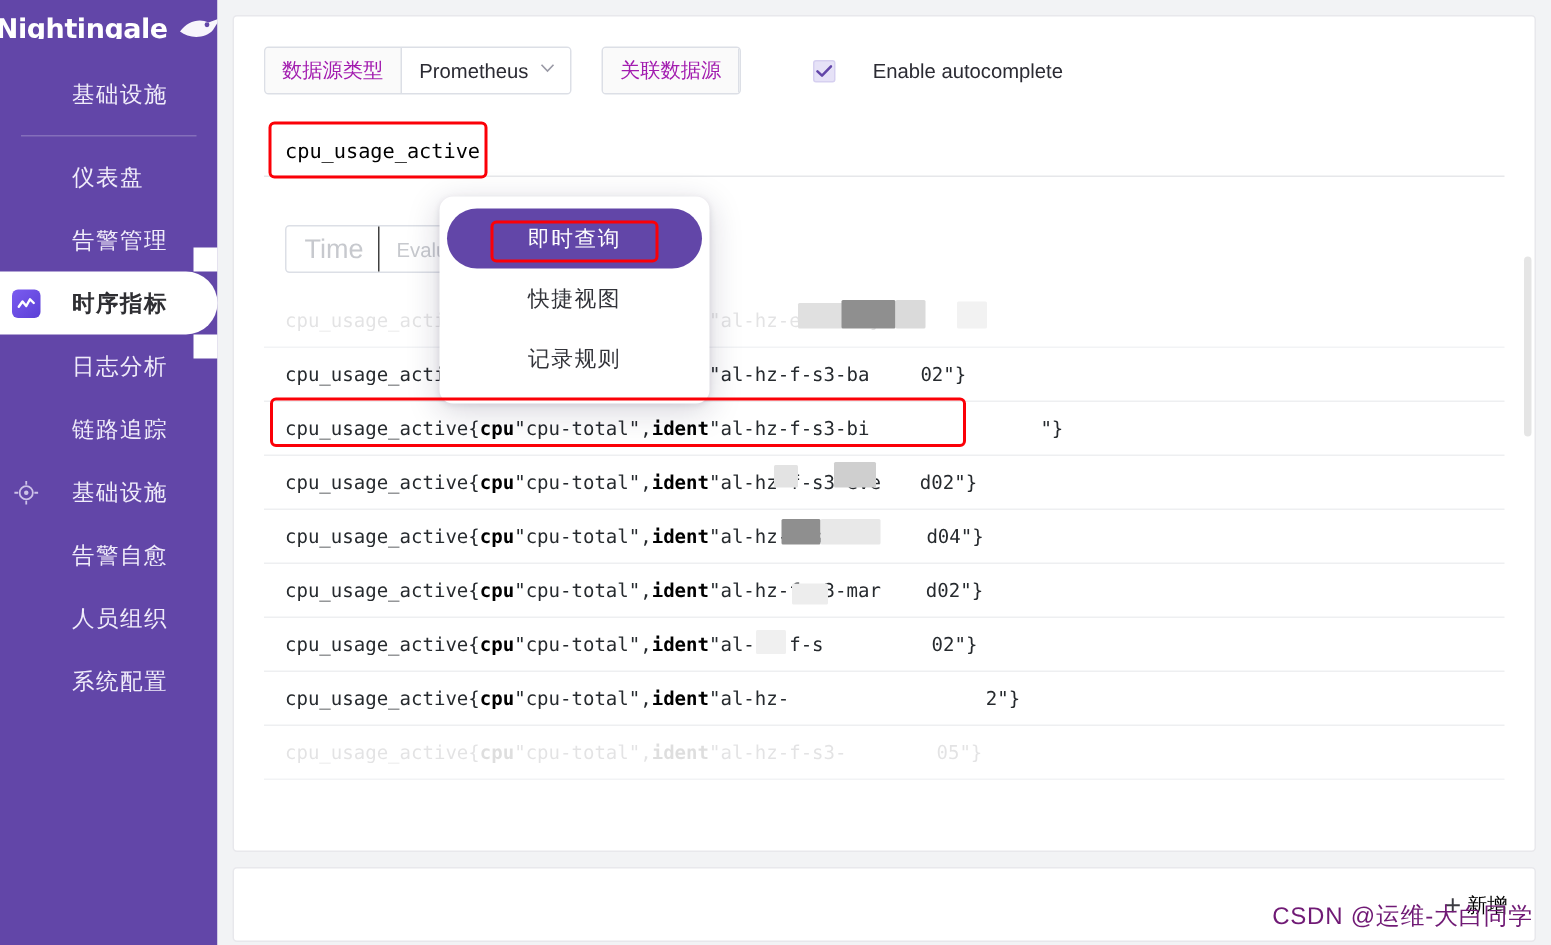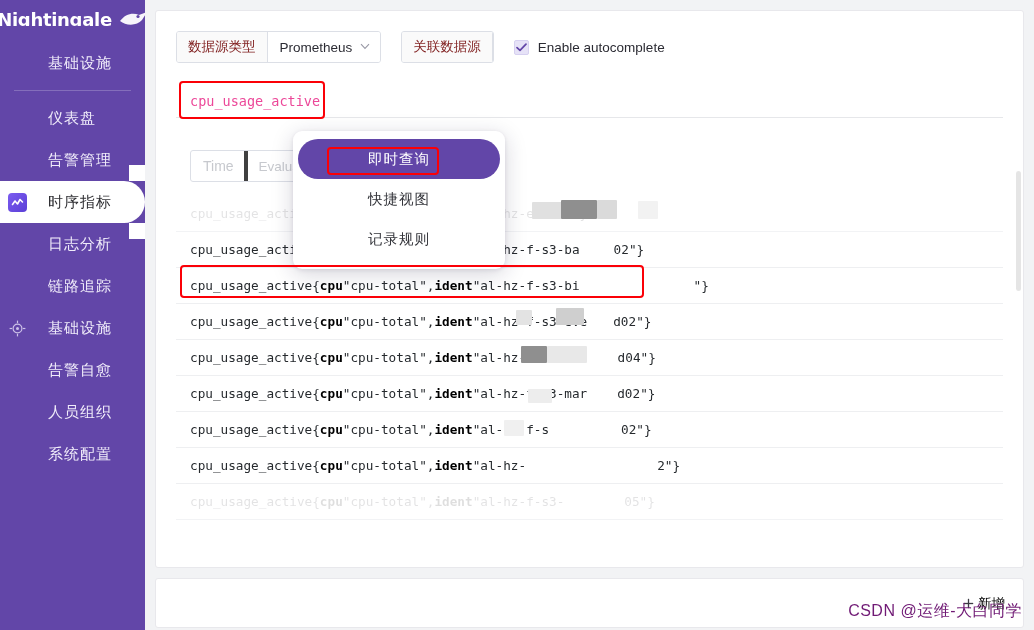--- a/index.html
+++ b/index.html
@@ -51,21 +51,21 @@
   .nav-ico {
     position: absolute; left: 6px; top: 50%; transform: translateY(-50%);
     width: 22px; height: 22px;
     display: flex; align-items: center; justify-content: center;
   }
   .nav-item.active {
     background: #ffffff;
     color: #2f2f33;
     border-top-right-radius: 22px;
     border-bottom-right-radius: 22px;
-    font-weight: 400;
+    font-weight: 700;
   }
   .nav-item.active::before,
   .nav-item.active::after {
     content: ""; position: absolute; right: 0; width: 16px; height: 16px;
     background: #ffffff;
   }
   .nav-item.active::before { top: -16px; }
   .nav-item.active::after  { bottom: -16px; }
   .metric-ico {
     width: 19px; height: 19px; border-radius: 4px;
@@ -100,76 +100,76 @@
     display: flex; align-items: stretch;
     height: 32px;
     border: 1px solid #dcdfe6;
     border-radius: 3px;
     overflow: hidden;
     background: #fff;
   }
   .grp-label {
     display: flex; align-items: center;
     padding: 0 11px;
-    font-size: 13.5px; color: #7f1d1d;
+    font-size: 13.5px; color: #a21caf;
     background: #fafafa;
     border-right: 1px solid #dcdfe6;
     white-space: nowrap;
   }
   .grp-select {
     display: flex; align-items: center; gap: 8px;
     padding: 0 10px 0 12px;
     font-size: 13.5px; color: #2b2b33;
     cursor: pointer;
     white-space: nowrap;
     background: #fff;
   }
   .caret { color: #9a9aa6; font-size: 10px; line-height: 1; }
 
-  .chk-wrap { display: flex; align-items: flex-start; gap: 9px; cursor: pointer; }
+  .chk-wrap { display: flex; align-items: flex-start; gap: 25px; cursor: pointer; margin-left: 28px; }
   .chk {
     width: 15px; height: 15px; border-radius: 2px;
     background: #e6e2f7; border: 1px solid #d6d0f0;
     display: flex; align-items: center; justify-content: center;
   }
   .chk svg { display: block; }
   .chk-label { font-size: 13.5px; color: #2b2b33; white-space: nowrap; }
 
   
   .query-row { margin-top: 21px; position: relative; }
   .query-input {
     height: 34px;
     border-bottom: 1px solid #e6e7ea;
     display: flex; align-items: center;
     padding-left: 14px;
     font-family: "DejaVu Sans Mono", "Liberation Mono", monospace;
     font-size: 13.5px;
-    color: #ec4899;
+    color: #000000;
   }
   .redbox {
     position: absolute;
     border: 2.5px solid #fb0007;
     border-radius: 4px;
     pointer-events: none;
     z-index: 40;
   }
   #redbox-query { left: 3px; top: -3px; width: 146px; height: 38px; }
 
   
   .time-row { margin-top: 20px; height: 56px; position: relative; }
   .time-field {
     position: absolute; left: 14px; top: 12px;
     width: 235px; height: 32px;
     border: 1px solid #dcdfe6; border-radius: 3px;
     display: flex; align-items: center;
     background: #fff;
   }
   .time-label {
-    font-size: 14px; color: #c7c9ce; padding: 0 10px 0 12px;
-    border-right: 4px solid #404040; height: 100%;
+    font-size: 18px; color: #c7c9ce; padding: 0 10px 0 12px;
+    border-right: 1px solid #404040; height: 100%;
     display: flex; align-items: center;
   }
   .time-ph { font-size: 13.5px; color: #c7c9ce; padding-left: 11px; flex: 1; }
   .cal-ico { padding-right: 11px; color: #bfc2c9; display:flex; }
 
   
   .results { position: relative; margin-top: 2px; }
   .res-row {
     height: 36px;
     display: flex; align-items: center;
@@ -187,21 +187,21 @@
   .res-row.faded b { color: rgba(0,0,0,0.13); }
   #redbox-row { left: 4px; top: 69px; width: 464px; height: 33px; }
 
   
   .smudge { position: absolute; border-radius: 1px; }
 
   
   .dropdown {
     position: absolute;
     left: 148px; top: 131px;
-    width: 212px; height: 138px;
+    width: 180px; height: 138px;
     background: #ffffff;
     border-radius: 9px;
     box-shadow: 0 5px 22px rgba(30,20,60,0.18), 0 1px 4px rgba(30,20,60,0.10);
     z-index: 30;
     padding: 8px 0;
   }
   .dd-item {
     height: 40px;
     display: flex; align-items: center; justify-content: center;
     font-size: 14.5px; color: #33343a;

